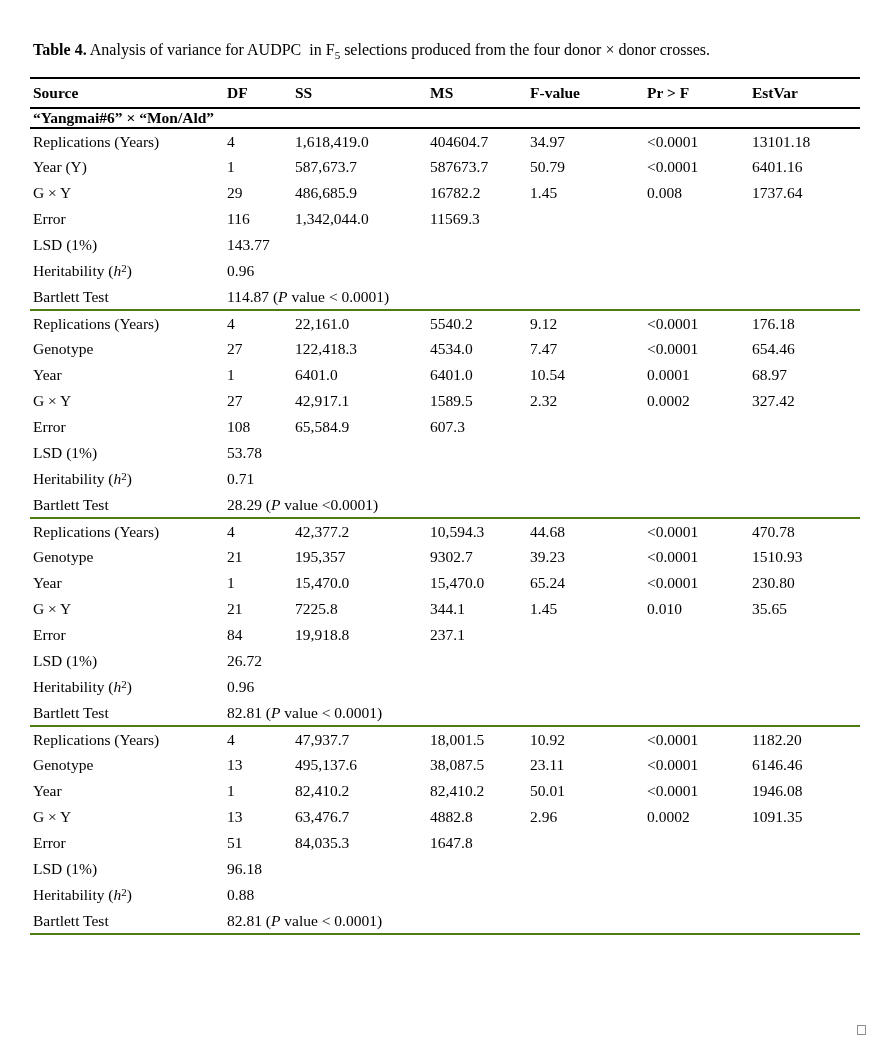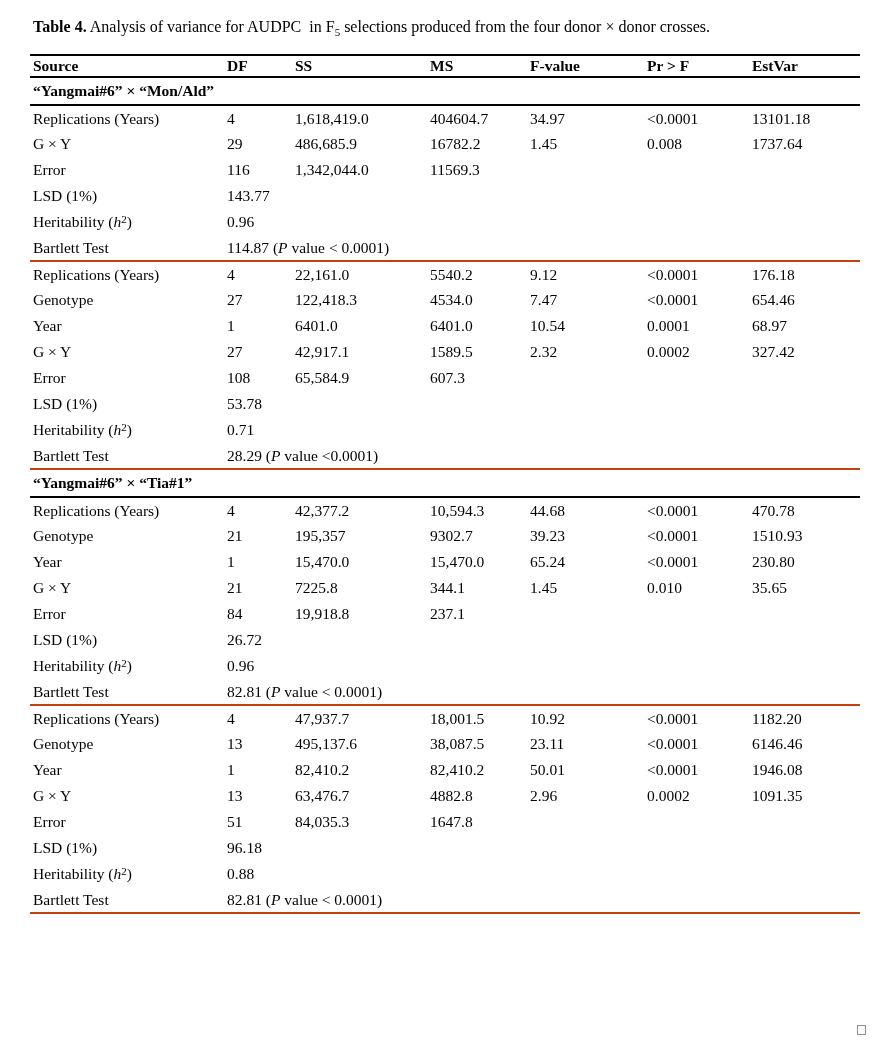--- a/index.html
+++ b/index.html
@@ -3,38 +3,38 @@
 <meta charset="utf-8">
 <style>
   * { box-sizing: border-box; }
   html, body { margin: 0; padding: 0; }
   body {
     width: 889px; height: 1060px;
     background: #ffffff; color: #000000;
     font-family: "Liberation Serif", "DejaVu Serif", serif;
     position: relative; overflow: hidden;
   }
-  .page { padding: 16px 0 0 30px; }
+  .page { padding: 16px 0 0 30px; margin-top: 23px; }
   .doc-title { font-size: 16px; line-height: 21px; margin: 0 0 17px 3px; }
   .b { font-weight: bold; }
   table { border-collapse: collapse; table-layout: fixed; width: 830px; }
   th, td {
     text-align: left; vertical-align: middle;
     font-size: 15.5px; padding: 0; white-space: nowrap; overflow: visible;
   }
   thead th {
     border-top: 2px solid #000; border-bottom: 2px solid #000;
-    height: 22px; font-weight: bold;
+    height: 30px; font-weight: bold;
   }
   tbody td { height: 26px; }
   th.c0, td.c0 { padding-left: 3px; }
   tr.section-row td {
-    font-weight: bold; border-bottom: 2px solid #000; height: 28px;
-  }
-  tr.bartlett-row td { border-bottom: 2px solid #c2410c; }
+    font-weight: bold; border-bottom: 2px solid #000; height: 20px;
+  }
+  tr.bartlett-row td { border-bottom: 2px solid #4d7c0f; }
   sub { font-size: 11px; line-height: 0; }
   sup { font-size: 11px; line-height: 0; vertical-align: 4px; }
   .ital { font-style: italic; }
   .eop {
     position: absolute; left: 857px; top: 1025px;
     width: 9px; height: 10px; border: 1px solid #8f8f8f; background: #fff;
   }
 </style>
 </head>
 <body>
@@ -71,20 +71,29 @@
         <tr>
           <td class="c0">Replications (Years)</td>
           <td class="c1">4</td>
           <td class="c2">1,618,419.0</td>
           <td class="c3">404604.7</td>
           <td class="c4">34.97</td>
           <td class="c5">&lt;0.0001</td>
           <td class="c6">13101.18</td>
         </tr>
         <tr>
+          <td class="c0">Year (Y)</td>
+          <td class="c1">1</td>
+          <td class="c2">587,673.7</td>
+          <td class="c3">587673.7</td>
+          <td class="c4">50.79</td>
+          <td class="c5">&lt;0.0001</td>
+          <td class="c6">6401.16</td>
+        </tr>
+        <tr>
           <td class="c0">G × Y</td>
           <td class="c1">29</td>
           <td class="c2">486,685.9</td>
           <td class="c3">16782.2</td>
           <td class="c4">1.45</td>
           <td class="c5">0.008</td>
           <td class="c6">1737.64</td>
         </tr>
         <tr>
           <td class="c0">Error</td>
@@ -157,23 +166,20 @@
           <td colspan="6">53.78</td>
         </tr>
         <tr>
           <td class="c0"><span>Heritability (</span><span class="ital">h</span><sup>2</sup><span>)</span></td>
           <td colspan="6">0.71</td>
         </tr>
         <tr class="bartlett-row">
           <td class="c0">Bartlett Test</td>
           <td colspan="6"><span>28.29 (</span><span class="ital">P</span><span> value &lt;0.0001)</span></td>
         </tr>
-        <tr class="section-row">
-          <td class="c0" colspan="7">“Yangmai#6” × “Tia#1”</td>
-        </tr>
         <tr>
           <td class="c0">Replications (Years)</td>
           <td class="c1">4</td>
           <td class="c2">42,377.2</td>
           <td class="c3">10,594.3</td>
           <td class="c4">44.68</td>
           <td class="c5">&lt;0.0001</td>
           <td class="c6">470.78</td>
         </tr>
         <tr>

